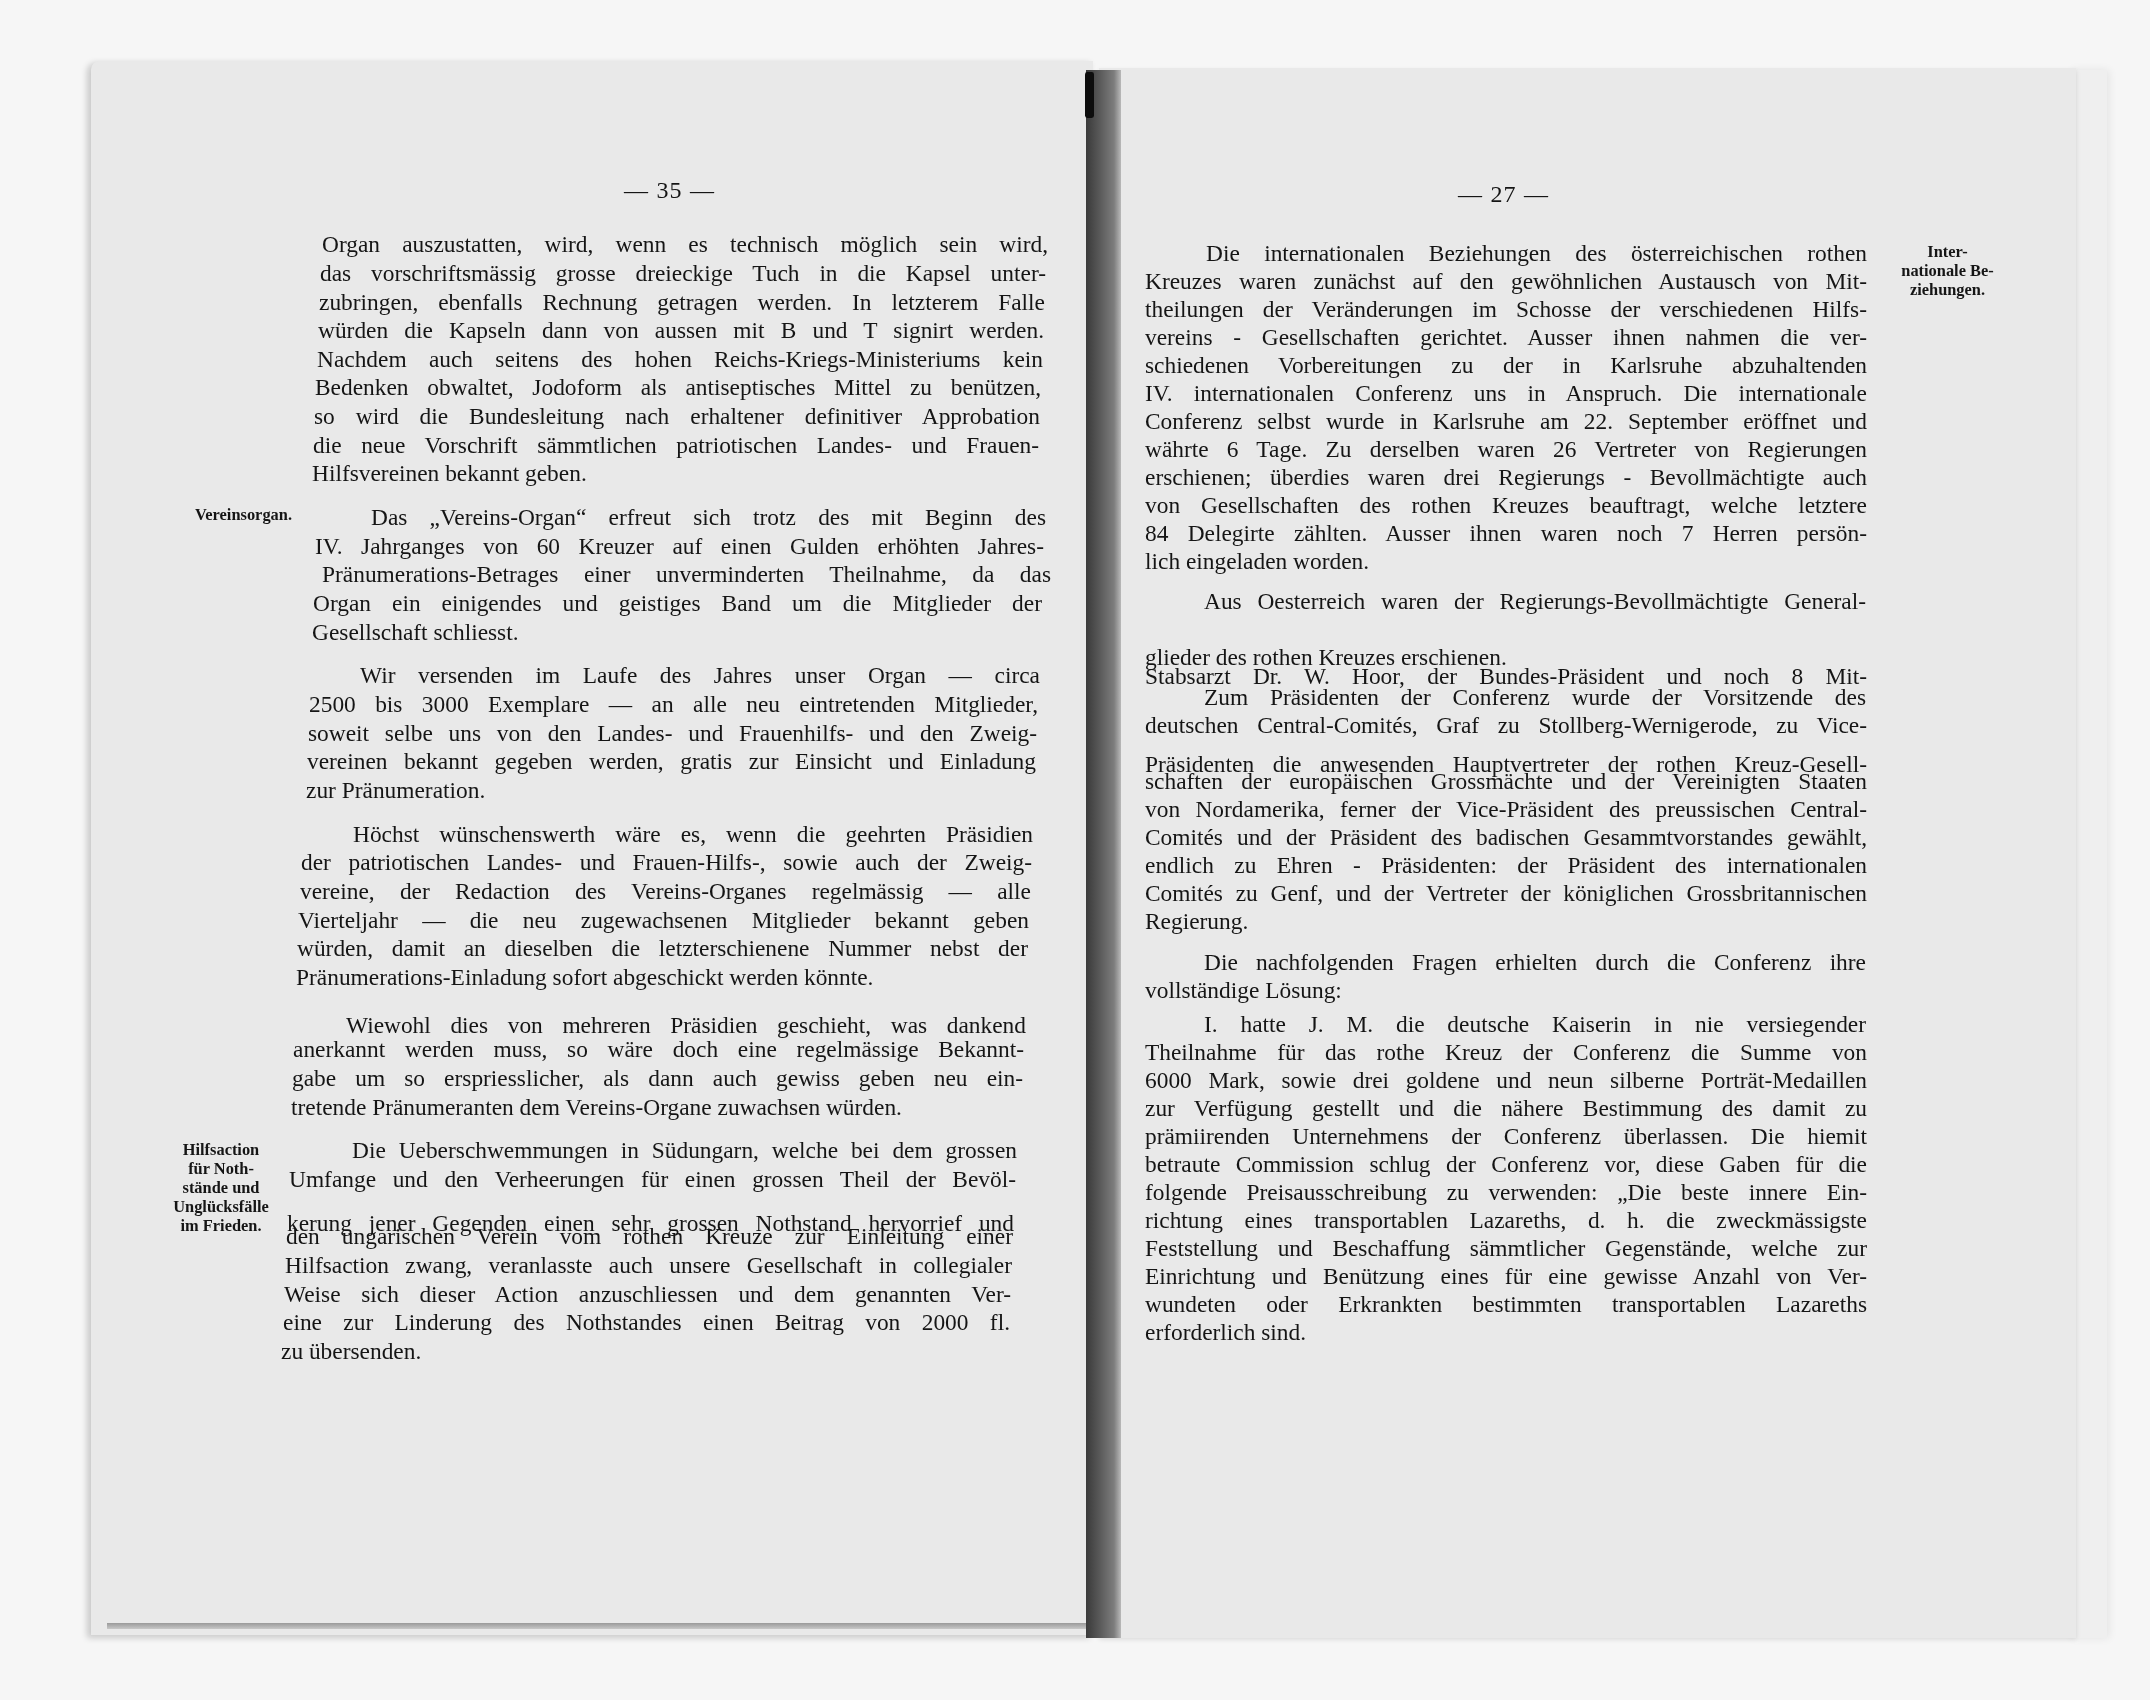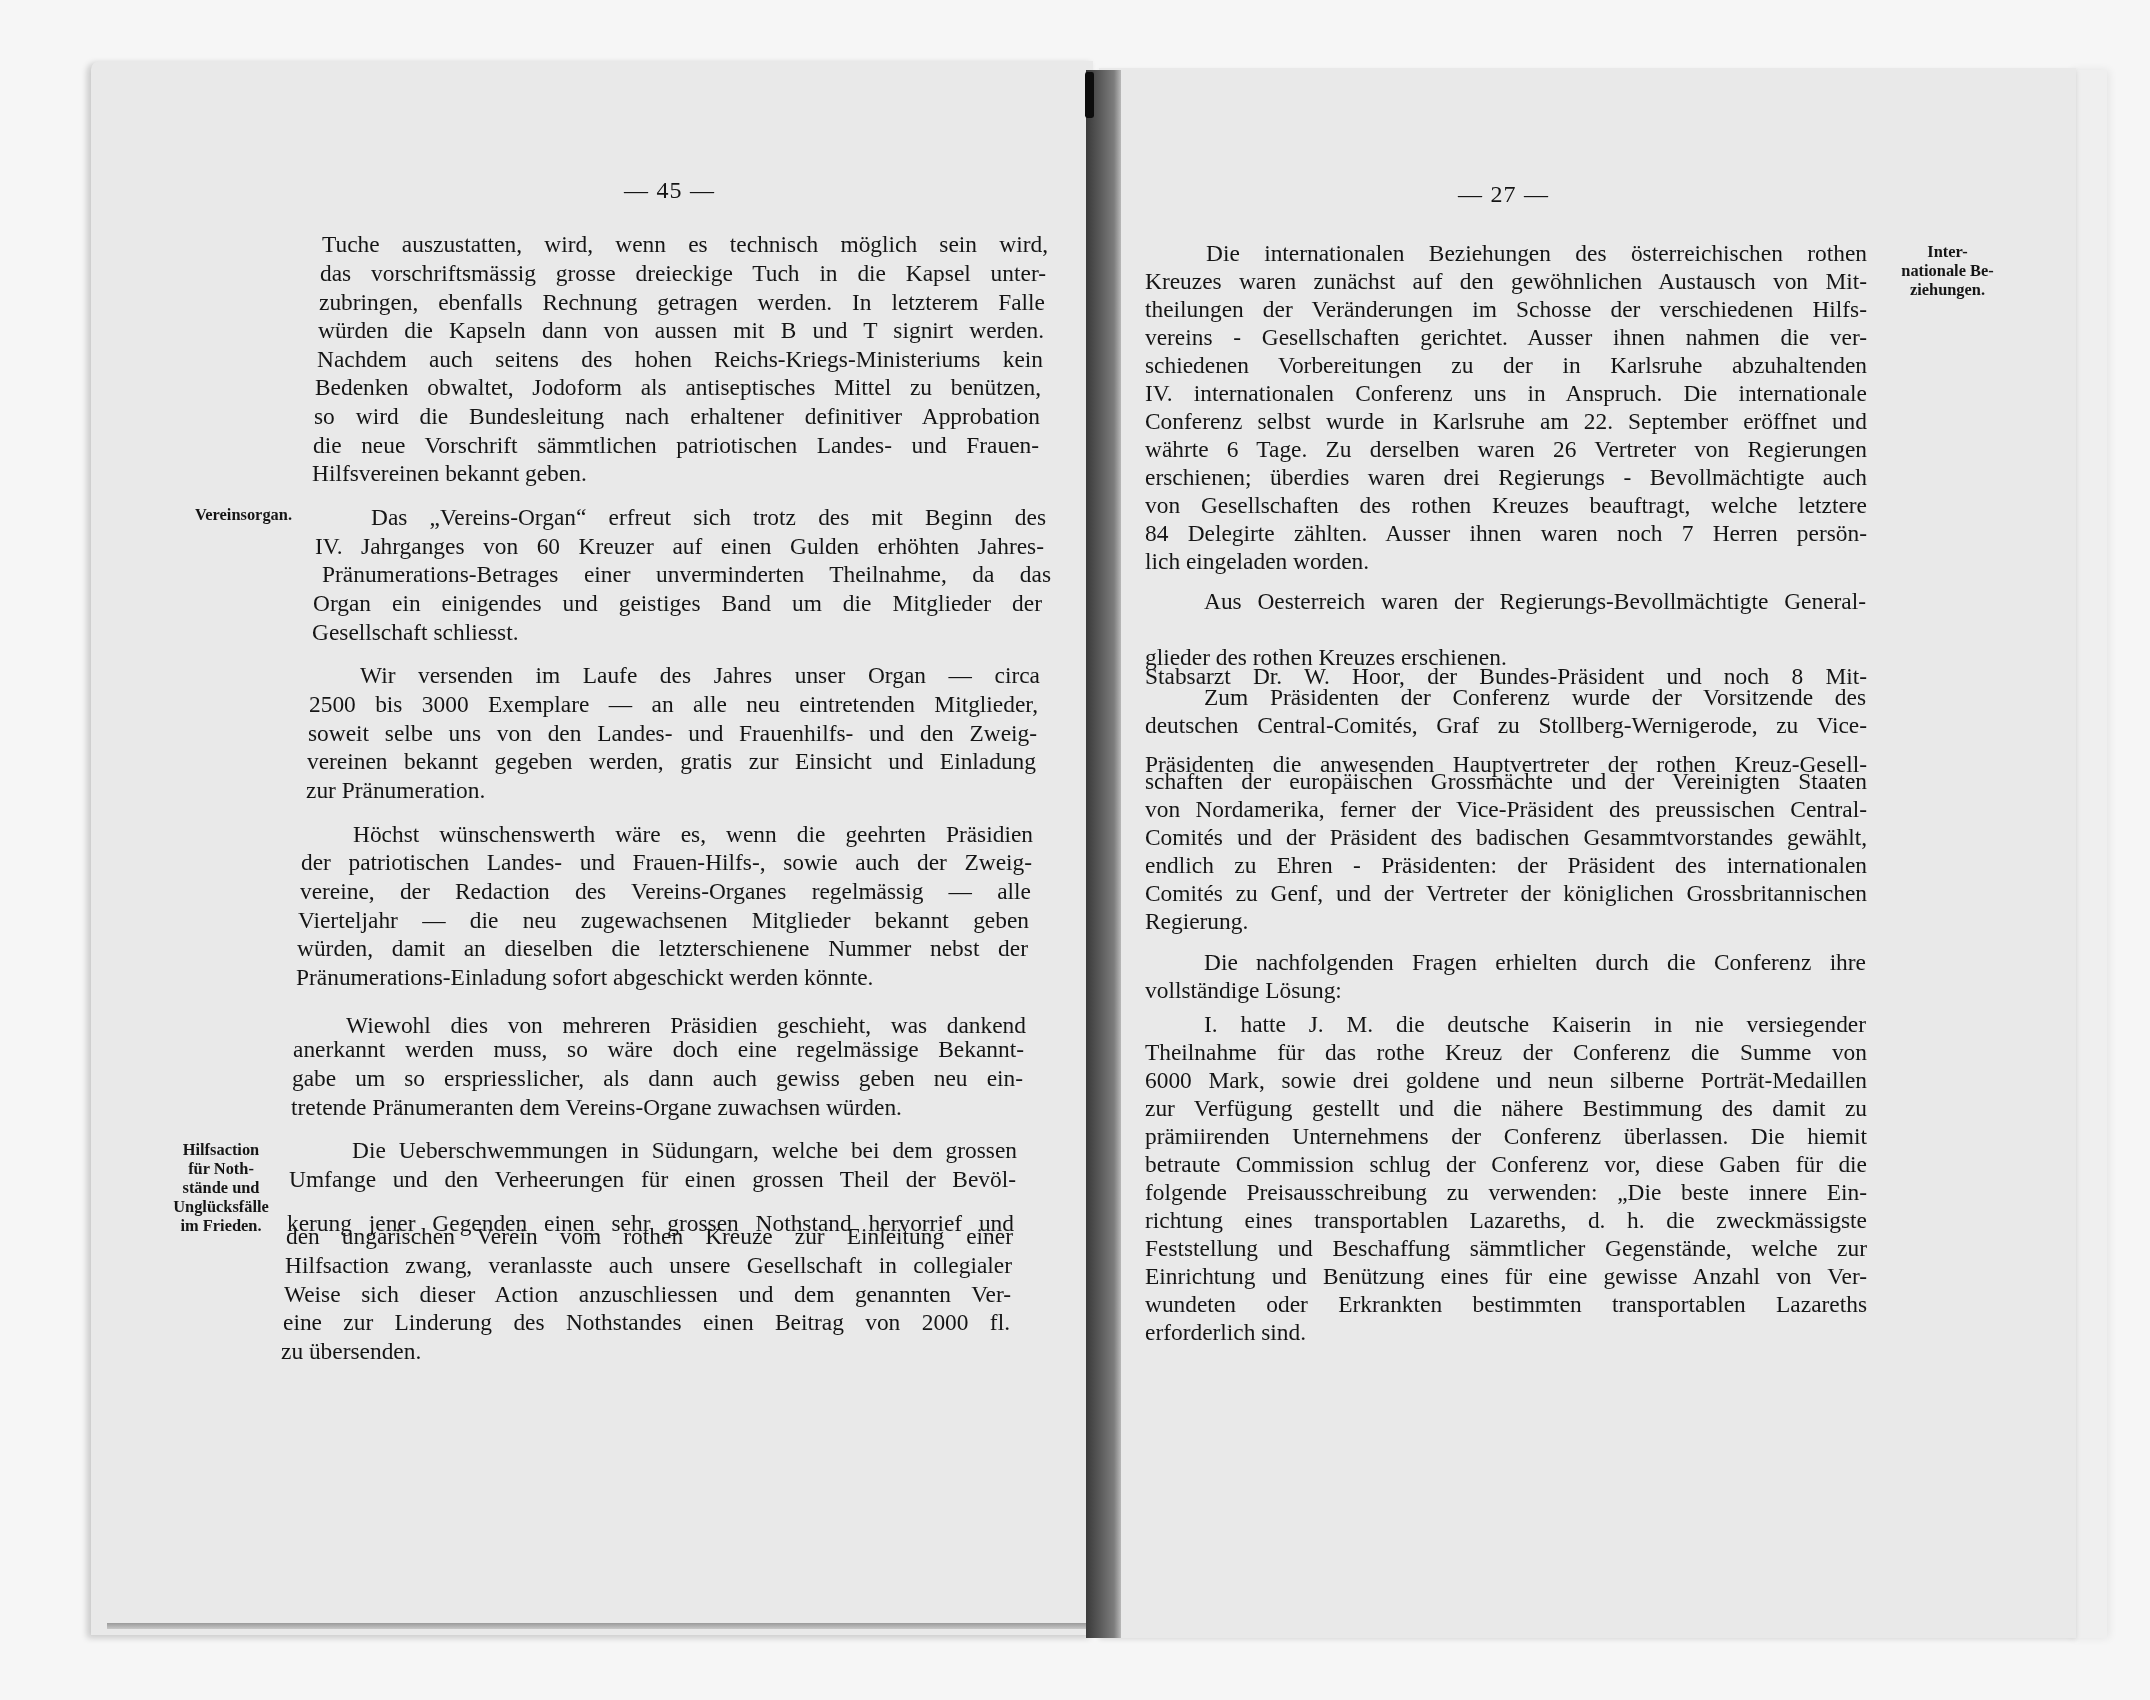--- a/index.html
+++ b/index.html
@@ -39,42 +39,42 @@
 
 <div id="fore-edge"></div>
 <div id="page-right-under"></div>
 
 <div class="page" id="page-left"></div>
 <div class="page" id="page-right"></div>
 <div id="bottom-edge"></div>
 <div id="gutter"></div>
 <div id="gutter-mark"></div>
 
-<div class="pnum" style="left:624px; top:177px;">— 45 —</div>
+<div class="pnum" style="left:624px; top:177px;">— 35 —</div>
 <div class="pnum" style="left:1458px; top:181px;">— 27 —</div>
 
 <div class="note" style="left:178px; top:505px; width:131px;">
   <span class="note-line">Vereinsorgan.</span>
 </div>
 <div class="note" style="left:160px; top:1140px; width:122px;">
   <span class="note-line">Hilfsaction</span>
   <span class="note-line">für Noth-</span>
   <span class="note-line">stände und</span>
   <span class="note-line">Unglücksfälle</span>
   <span class="note-line">im Frieden.</span>
 </div>
 
 <div class="note" style="left:1888px; top:242px; width:119px;">
   <span class="note-line">Inter-</span>
   <span class="note-line">nationale Be-</span>
   <span class="note-line">ziehungen.</span>
 </div>
 
 <div id="left-text">
-  <div class="line" style="left:322px; top:231px; width:726px;">Tuche auszustatten, wird, wenn es technisch möglich sein wird,</div>
+  <div class="line" style="left:322px; top:231px; width:726px;">Organ auszustatten, wird, wenn es technisch möglich sein wird,</div>
   <div class="line" style="left:320px; top:260px; width:726px;">das vorschriftsmässig grosse dreieckige Tuch in die Kapsel unter-</div>
   <div class="line" style="left:319px; top:289px; width:726px;">zubringen, ebenfalls Rechnung getragen werden. In letzterem Falle</div>
   <div class="line" style="left:318px; top:317px; width:726px;">würden die Kapseln dann von aussen mit B und T signirt werden.</div>
   <div class="line" style="left:317px; top:340px; width:726px;margin-top:6px;">Nachdem auch seitens des hohen Reichs-Kriegs-Ministeriums kein</div>
   <div class="line" style="left:315px; top:374px; width:726px;">Bedenken obwaltet, Jodoform als antiseptisches Mittel zu benützen,</div>
   <div class="line" style="left:314px; top:403px; width:726px;">so wird die Bundesleitung nach erhaltener definitiver Approbation</div>
   <div class="line" style="left:313px; top:432px; width:726px;">die neue Vorschrift sämmtlichen patriotischen Landes- und Frauen-</div>
   <div class="line last" style="left:312px; top:460px; width:726px;">Hilfsvereinen bekannt geben.</div>
 
   <div class="line" style="left:371px; top:504px; width:675px;">Das „Vereins-Organ“ erfreut sich trotz des mit Beginn des</div>

